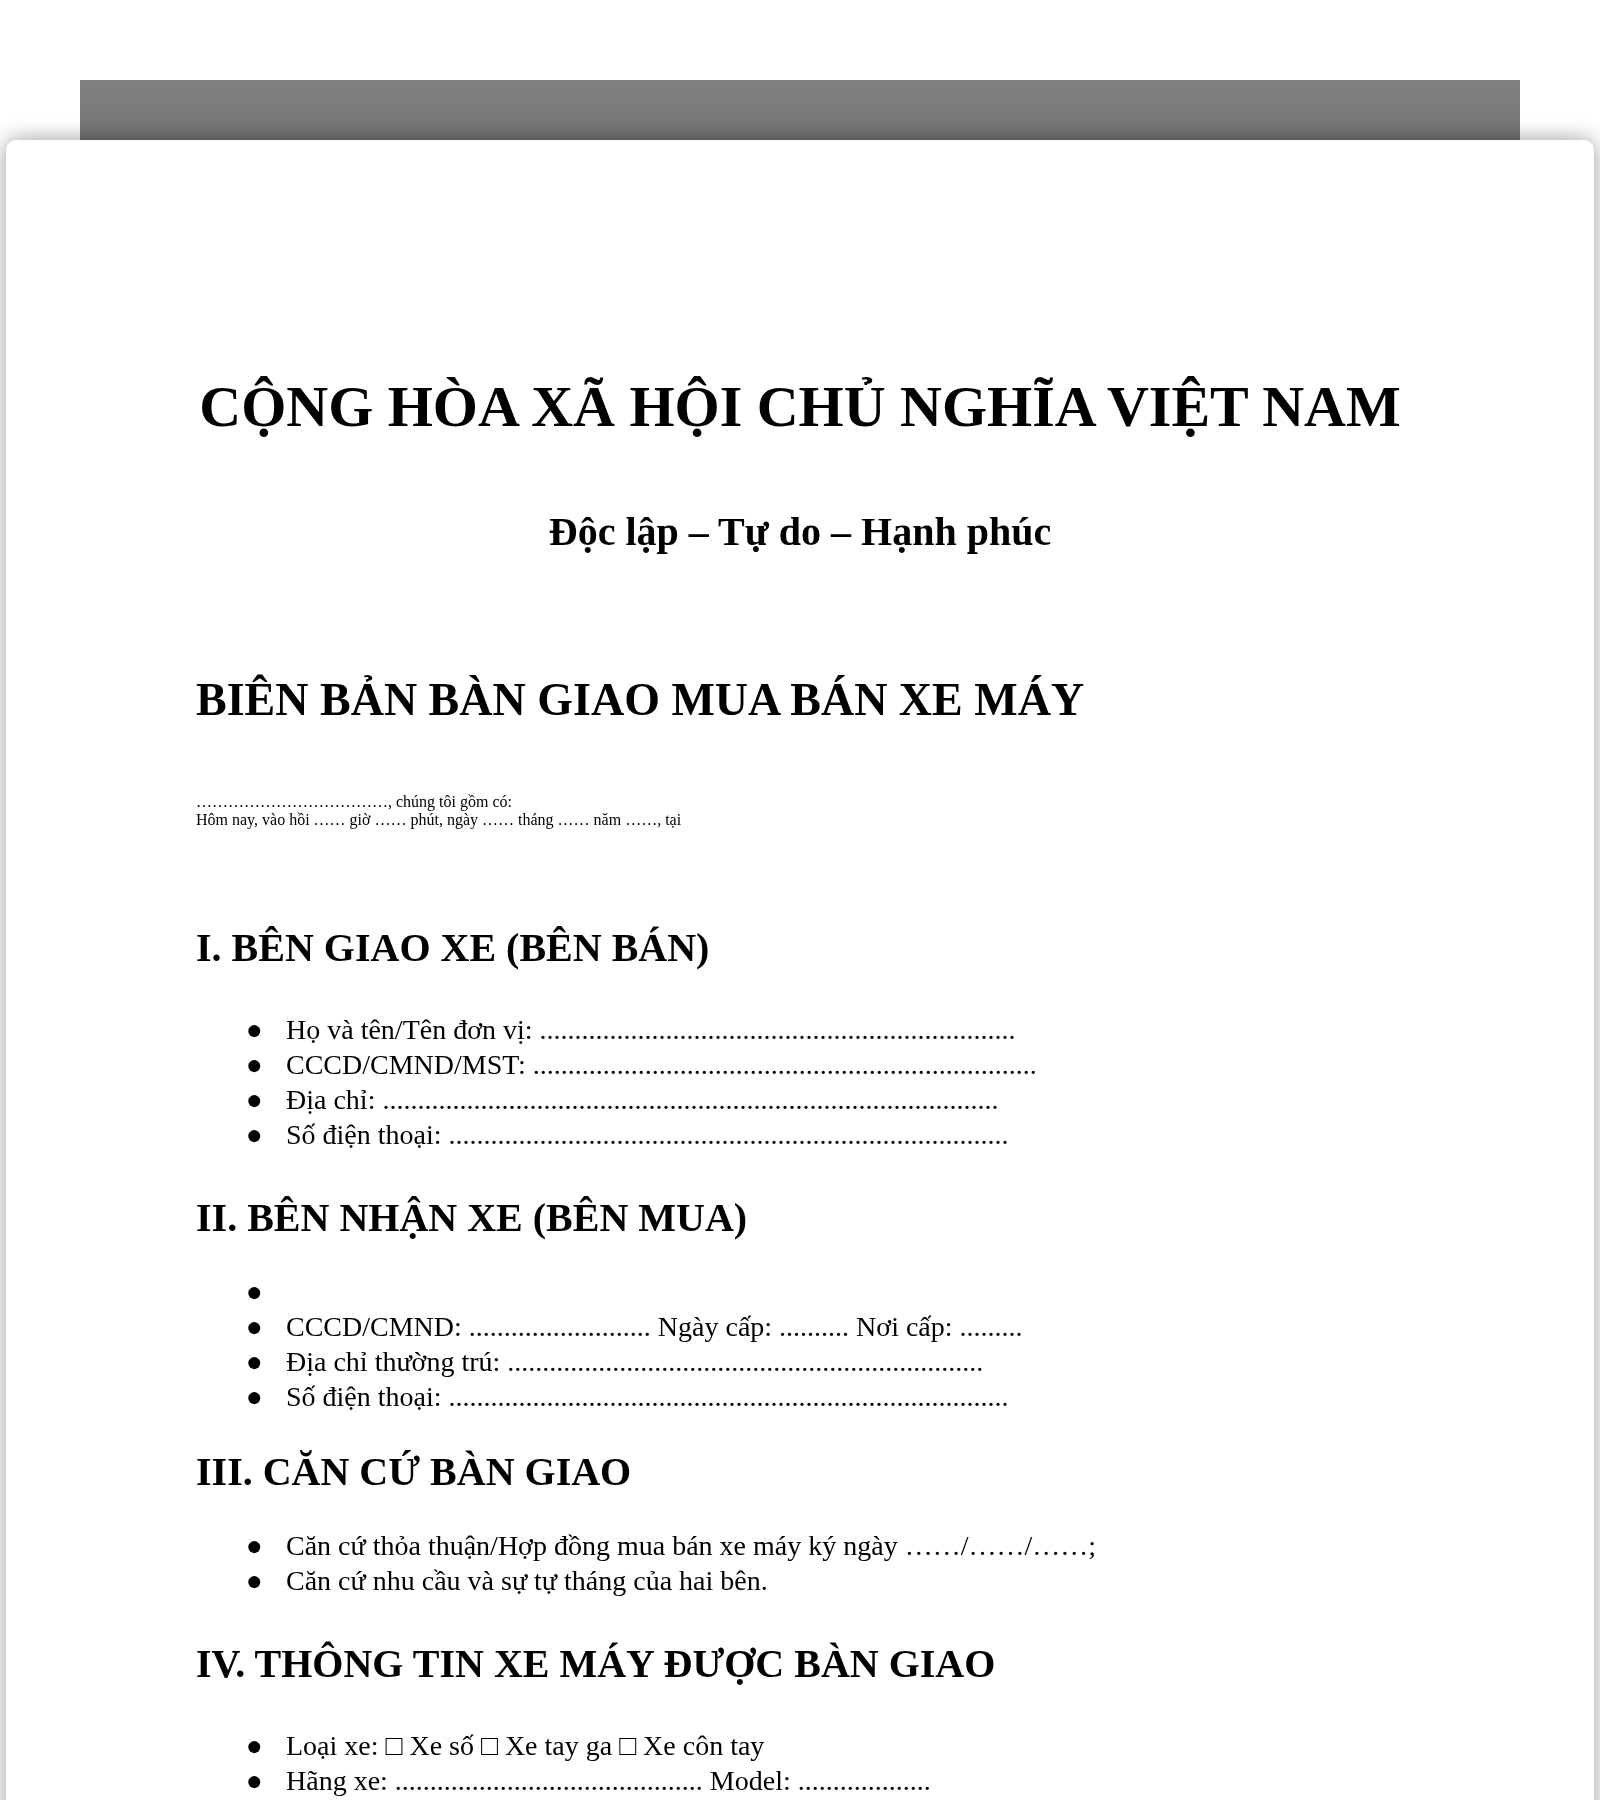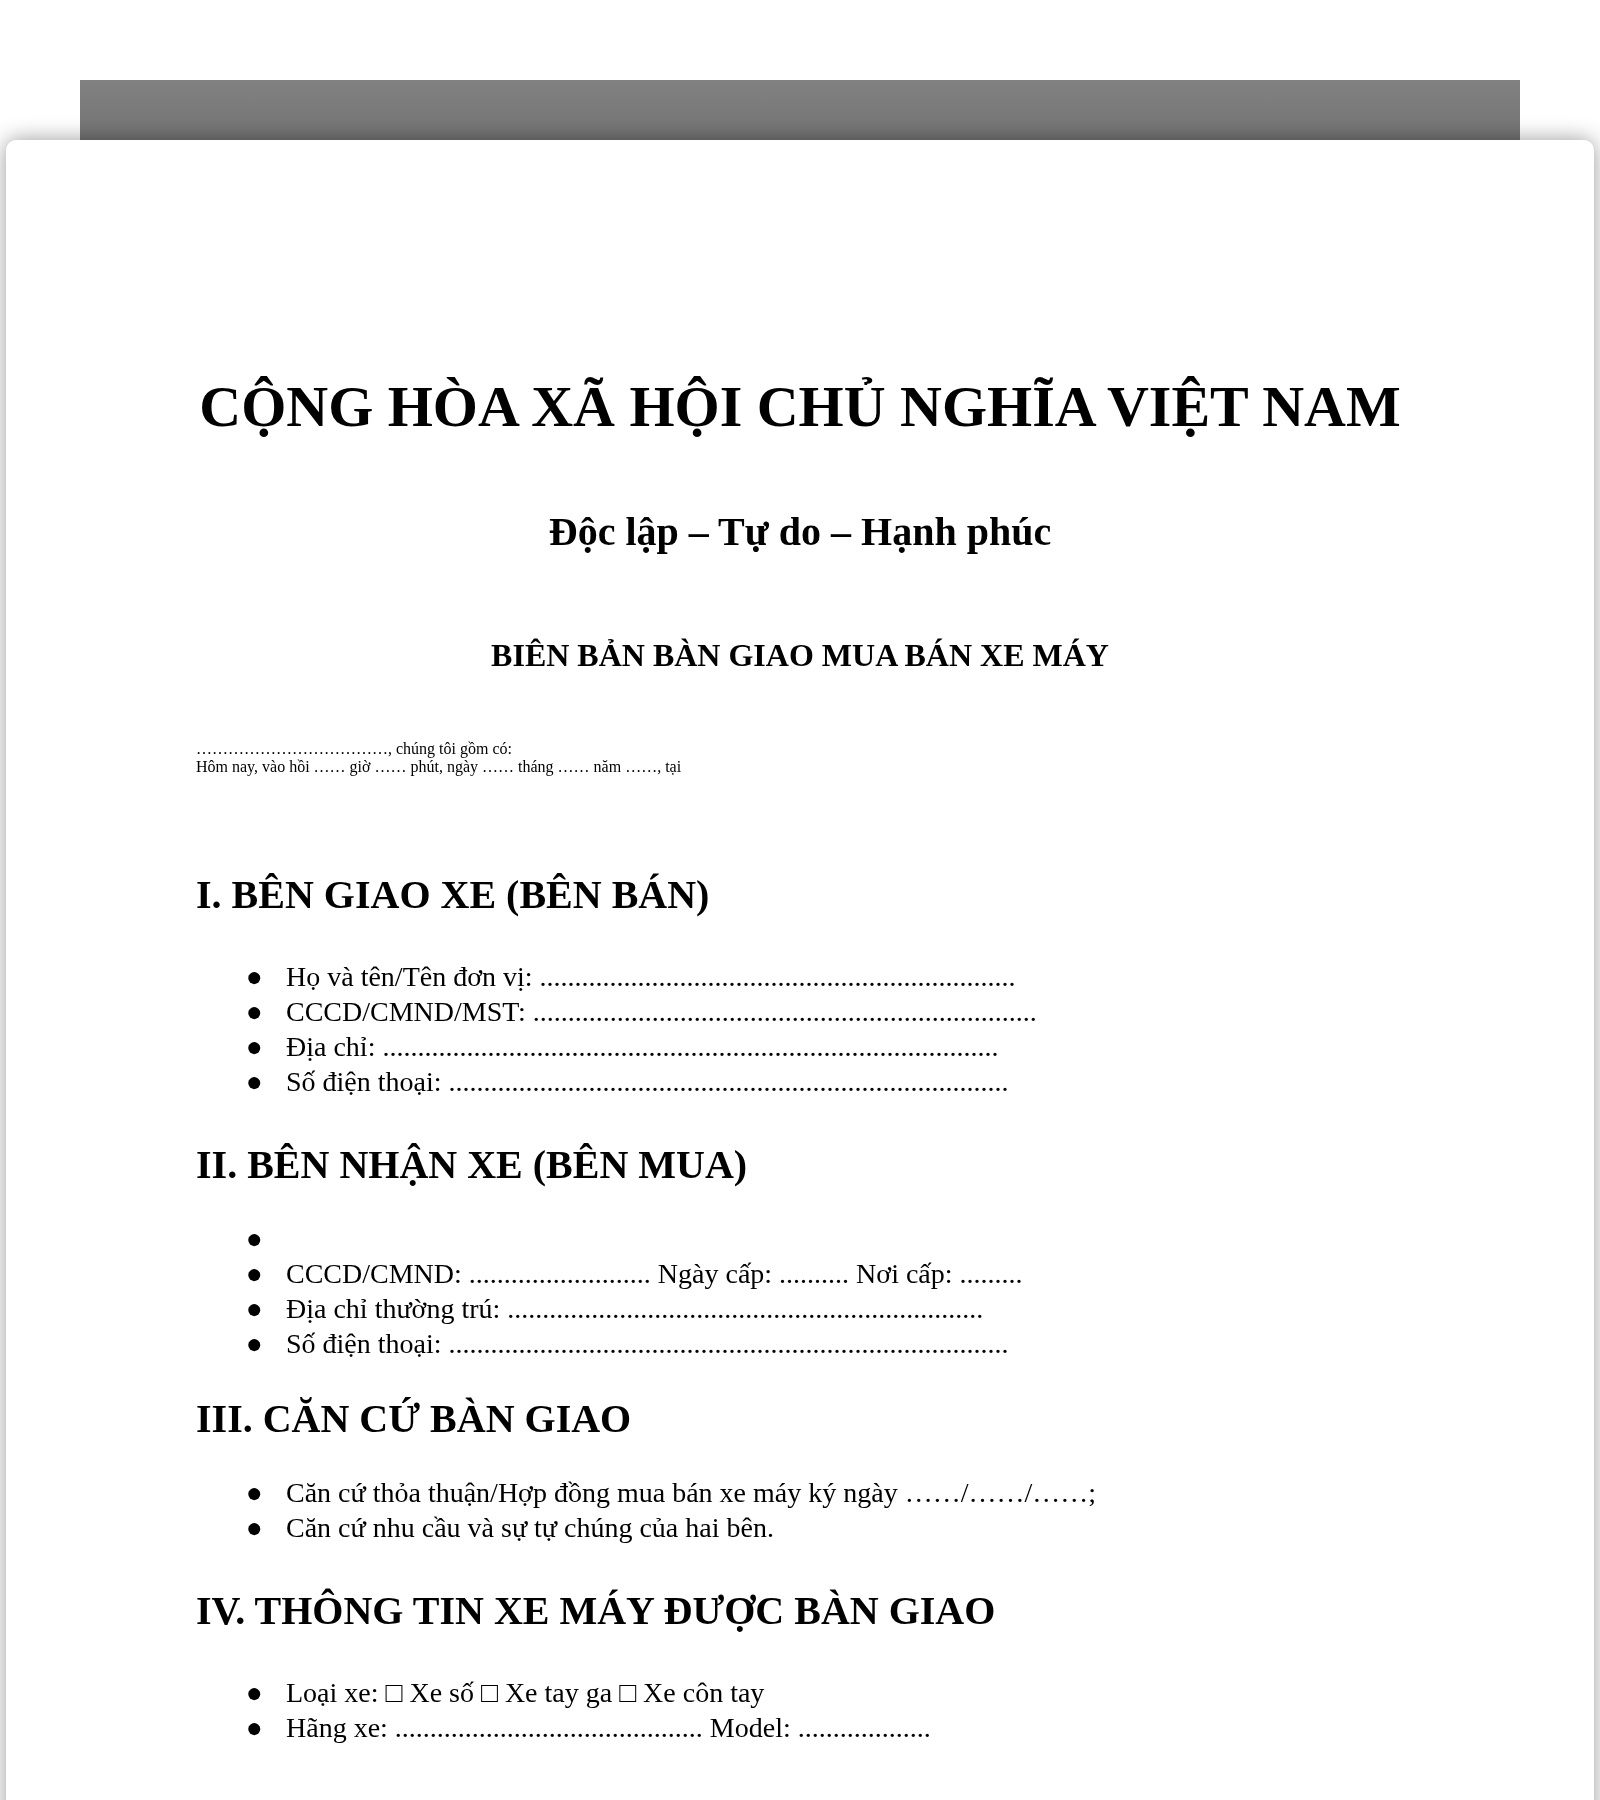--- a/index.html
+++ b/index.html
@@ -52,25 +52,25 @@
   }
   .motto {
     font-size: 40px;
     font-weight: bold;
     text-align: center;
     line-height: 1.2;
     margin-top: 66px;
     white-space: nowrap;
   }
   .doc-title {
-    font-size: 32px;
+    font-size: 46px;
     font-weight: bold;
-    text-align: center;
+    text-align: left;
     line-height: 1.2;
-    margin-top: 80px;
+    margin-top: 116px;
     white-space: nowrap;
   }
   .intro {
     font-size: 28px;
     line-height: 37px;
     margin-top: 66px;
   }
   .sec-heading {
     font-size: 40px;
     font-weight: bold;
@@ -161,21 +161,21 @@
       </ul>
 
       <h1 class="sec-heading mt-sec3">III. CĂN CỨ BÀN GIAO</h1>
       <ul class="bullets tight">
         <li>
           <span class="marker">●</span>
           <span>Căn cứ thỏa thuận/Hợp đồng mua bán xe máy ký ngày ……/……/……;</span>
         </li>
         <li>
           <span class="marker">●</span>
-          <span>Căn cứ nhu cầu và sự tự chúng của hai bên.</span>
+          <span>Căn cứ nhu cầu và sự tự tháng của hai bên.</span>
         </li>
       </ul>
 
       <h1 class="sec-heading mt-sec4">IV. THÔNG TIN XE MÁY ĐƯỢC BÀN GIAO</h1>
       <ul class="bullets">
         <li>
           <span class="marker">●</span>
           <span>Loại xe: □ Xe số □ Xe tay ga □ Xe côn tay</span>
         </li>
         <li>

